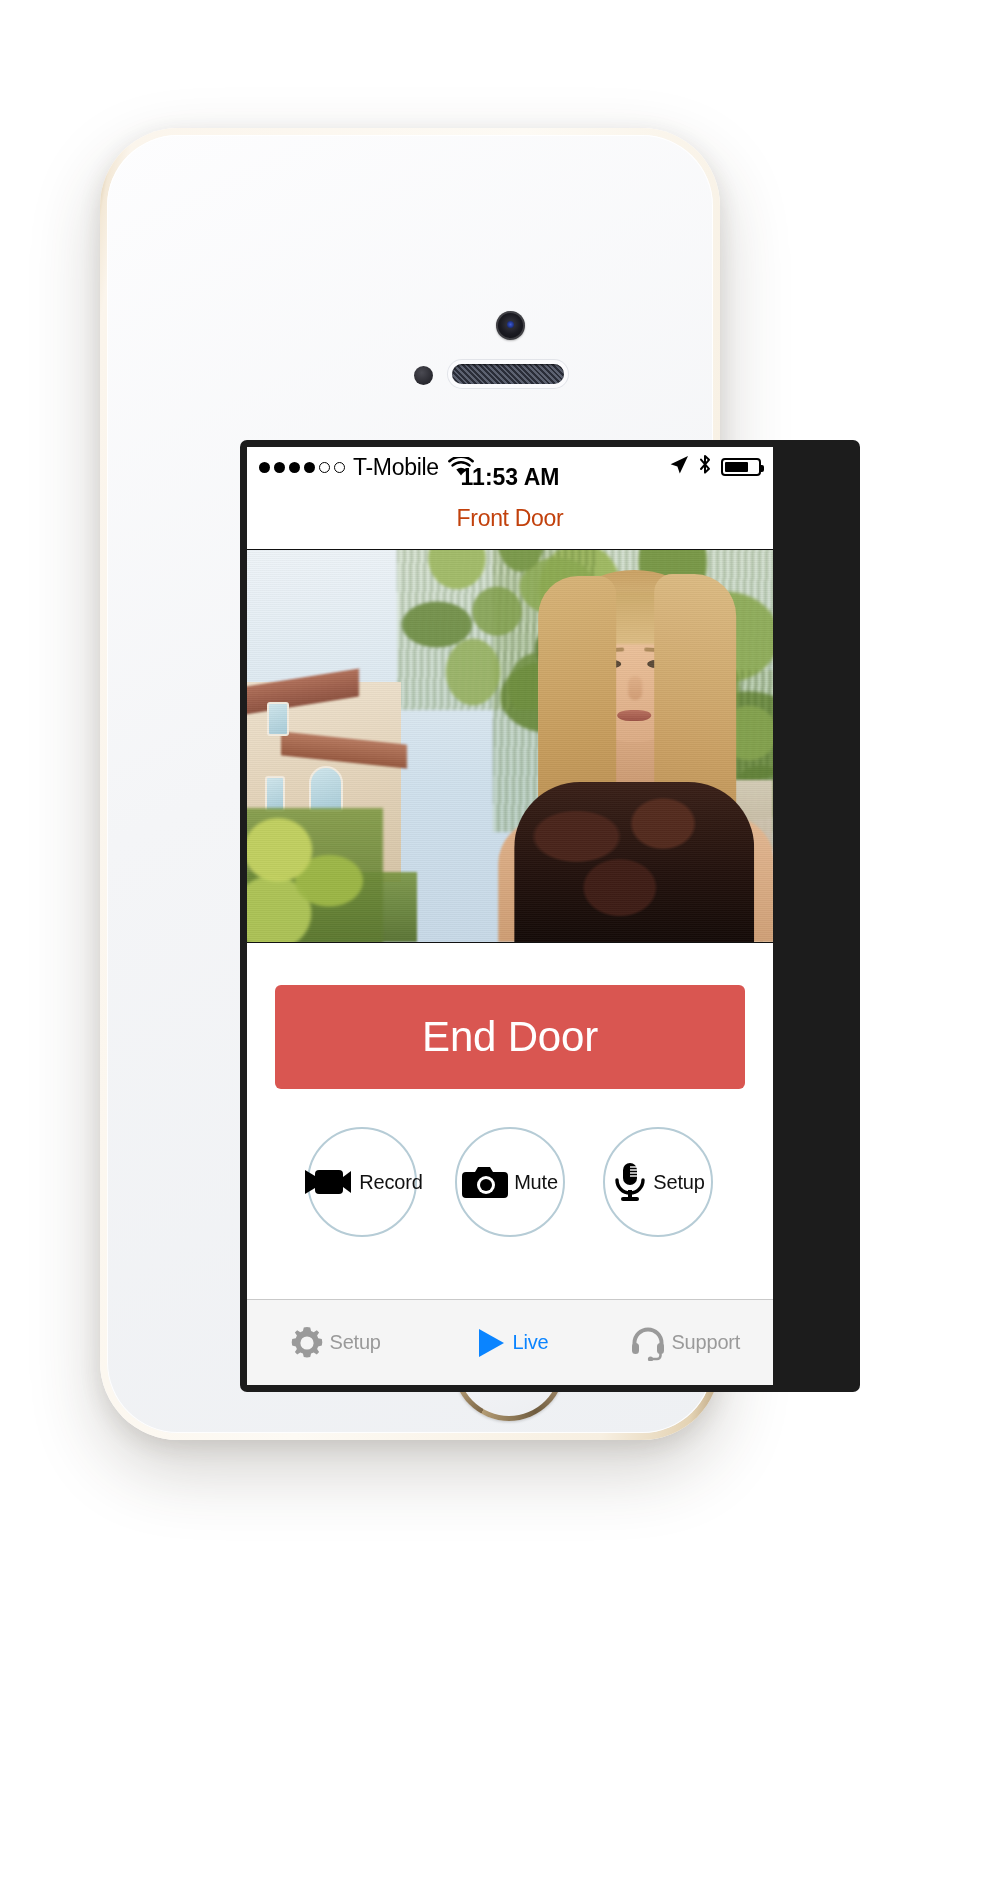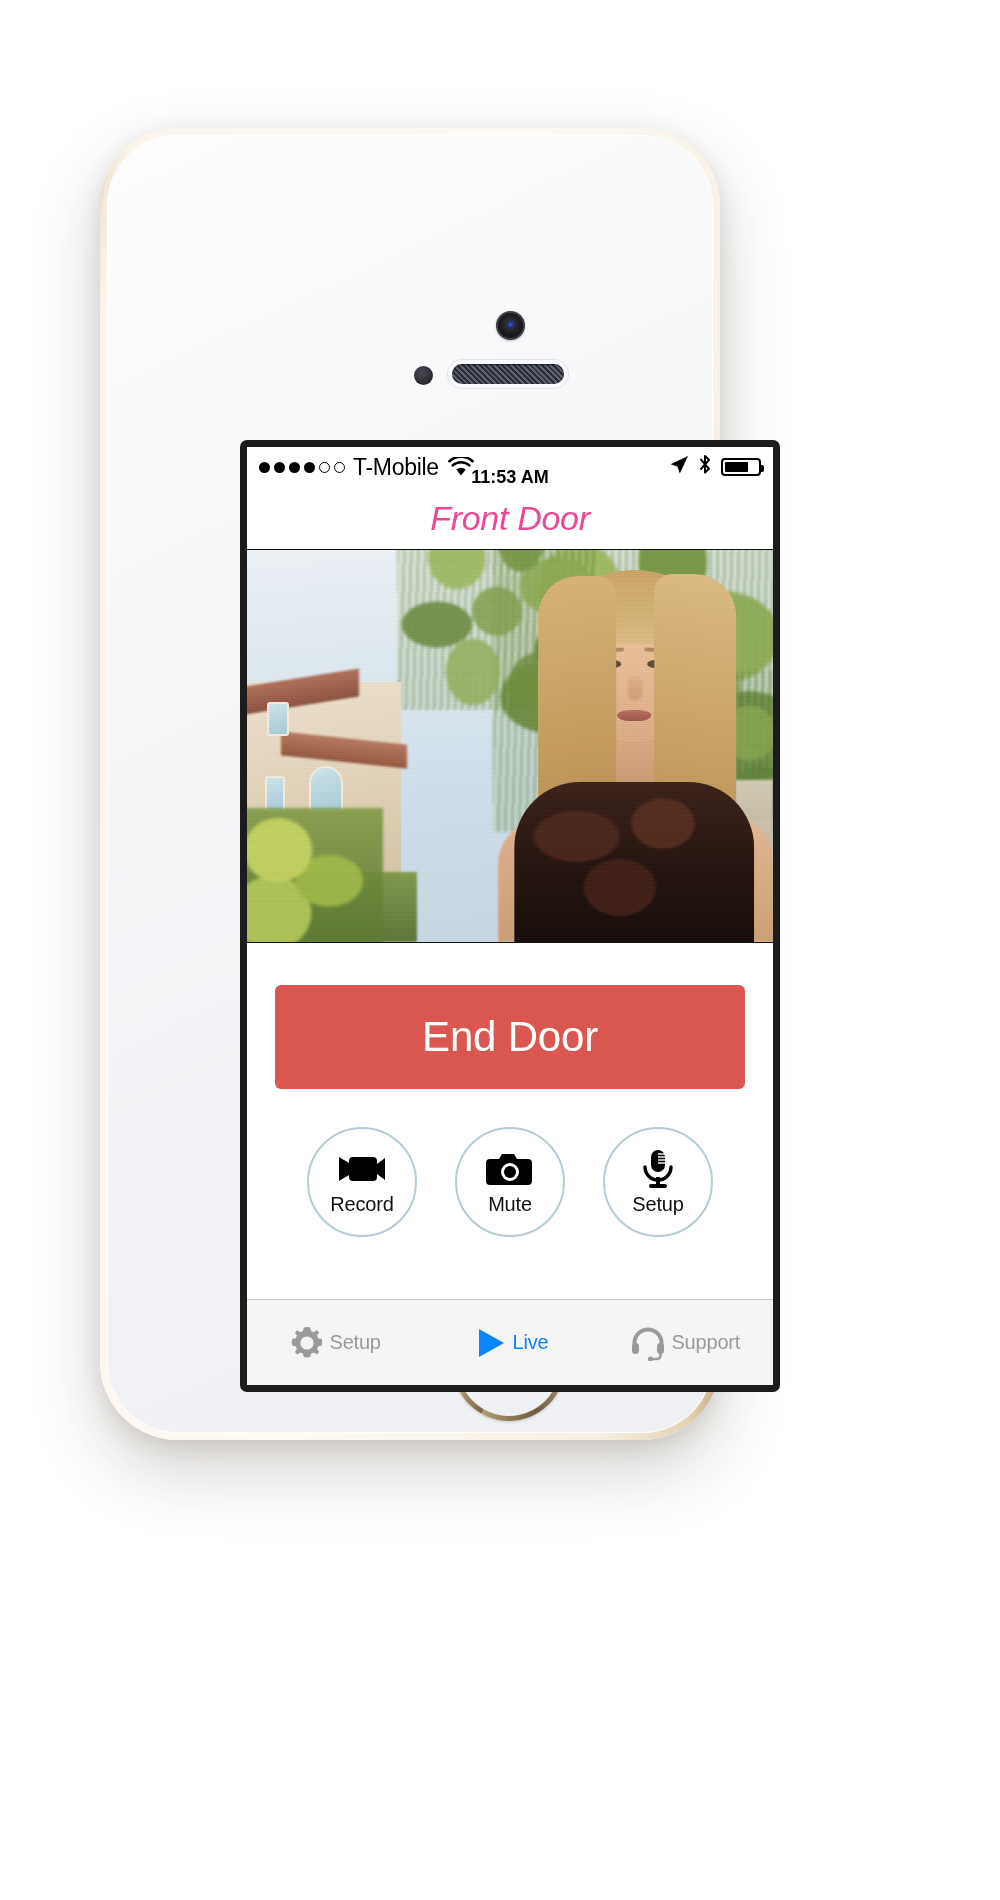--- a/index.html
+++ b/index.html
@@ -122,21 +122,21 @@
     width: 102px; height: 102px;
     border-radius: 50%;
     background: linear-gradient(160deg, #fafbfc 0%, #f1f2f5 60%, #eceef1 100%);
   }
 
   
   #screen-bezel {
     position: absolute;
     left: 140px;
     top: 312px;
-    width: 540px;
+    width: 620px;
     height: 952px;
     background: #1c1c1c;
     border-radius: 7px;
     padding: 7px;
   }
   #screen {
     position: relative;
     width: 526px;
     height: 938px;
     background: #ffffff;
@@ -159,21 +159,21 @@
   }
   #signal-dots { display: flex; align-items: center; gap: 4px; margin-right: 8px; }
   .dot { width: 11px; height: 11px; border-radius: 50%; }
   .dot.filled { background: #000; }
   .dot.empty { background: transparent; border: 1.7px solid #000; width: 11px; height: 11px; }
   #carrier-name { font-size: 23px; letter-spacing: -.3px; font-weight: 500; }
   #wifi-icon { margin-left: 9px; display:flex; align-items:center; }
   #status-time {
     position: absolute; left: 0; right: 0;
     text-align: center;
-    font-size: 18px; font-weight: bold; pointer-events: none; margin-top: 21px;
+    font-size: 23px; font-weight: bold; pointer-events: none; margin-top: 21px;
   }
   #status-right { margin-left: auto; display: flex; align-items: center; gap: 9px; z-index:2; }
   #battery-shell {
     width: 40px; height: 18px;
     border: 2px solid #000; border-radius: 4px;
     position: relative; display:flex; align-items:center; padding:2px;
   }
   #battery-shell::after{
     content:""; position:absolute; right:-5px; top:5px;
     width:3px; height:7px; background:#000; border-radius:0 2px 2px 0;
@@ -181,24 +181,23 @@
   #battery-fill { height: 100%; background: #000; border-radius: 1px; }
 
   
   #nav-bar {
     height: 62px;
     background: #ffffff;
     display: flex; align-items: center; justify-content: center;
     flex: none;
   }
   #nav-title {
-    font-size: 34px;
-    color: #ec4899;
+    font-size: 23px;
+    color: #c2410c;
     letter-spacing: -.3px;
-    font-style: italic;
   }
 
   
   #video-area {
     position: relative;
     height: 394px;
     flex: none;
     overflow: hidden;
     background: #9bb6c9;
     border-top: 1px solid #111;
@@ -381,21 +380,21 @@
   #action-row {
     margin-top: 38px;
     display: flex;
     gap: 38px;
   }
   .action-button {
     width: 110px; height: 110px;
     border-radius: 50%;
     border: 2px solid #b6ccd6;
     background: #ffffff;
-    display: flex; flex-direction: column;
+    display: flex; flex-direction: row;
     align-items: center; justify-content: center;
     cursor: pointer;
     gap: 4px;
   }
   .action-icon { display:flex; align-items:center; justify-content:center; height: 40px; }
   .action-label { font-size: 20px; color: #111; letter-spacing: -.2px; }
 
   
   #tab-bar {
     height: 86px;

